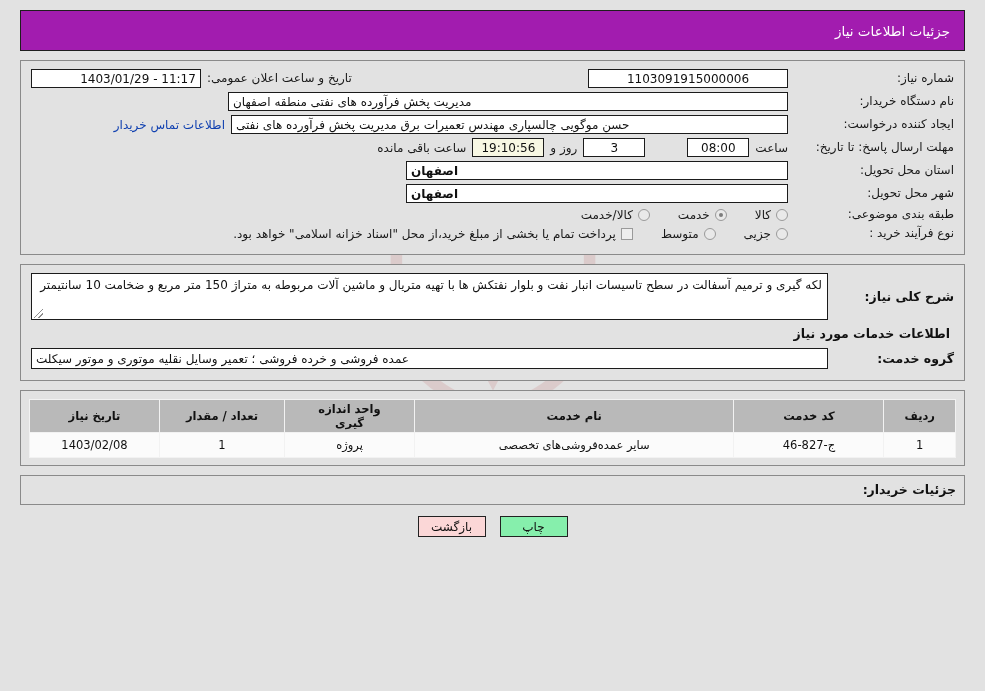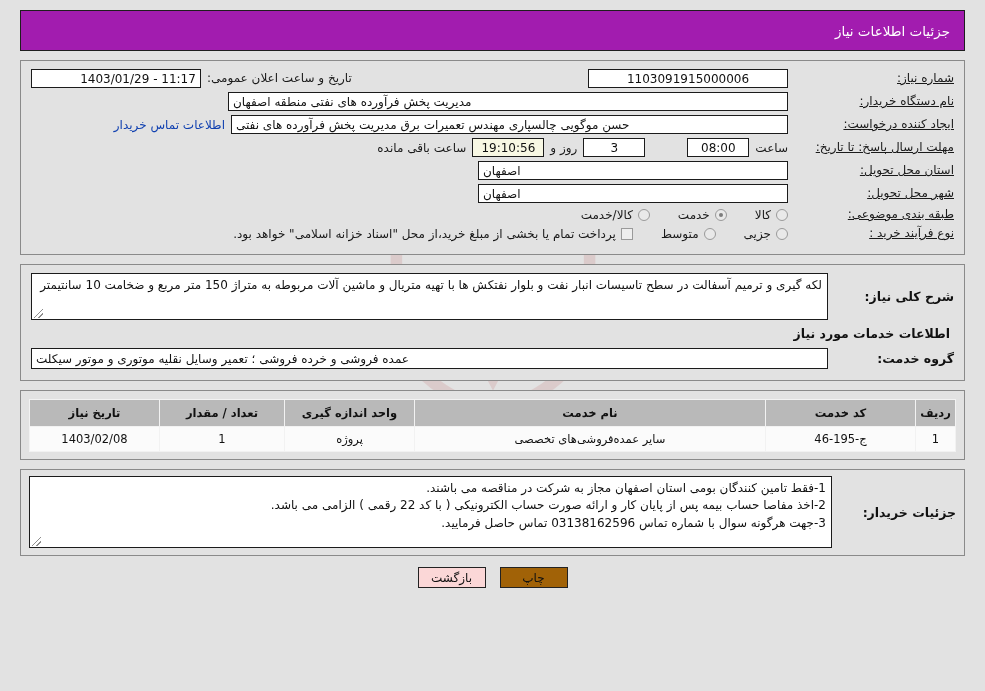--- a/index.html
+++ b/index.html
@@ -71,21 +71,21 @@
     justify-content: flex-start;
     margin-bottom: 4px;
     gap: 6px;
   }
   .lbl {
     font-size: 12px; color: #1a1a1a;
     text-align: right;
     flex: 0 0 auto;
     line-height: 1.25;
   }
-  .lbl.w160 { width: 160px; text-decoration: underline; }
+  .lbl.w160 { width: 160px; }
 
   .fld {
     background: #ffffff;
     border: 1px solid #1b1b1b;
     height: 19px;
     font-size: 12px;
     color: #111;
     display: flex; align-items: center;
     padding: 0 4px;
     overflow: hidden;
@@ -95,21 +95,21 @@
   .fld.right { justify-content: flex-end; }
   .fld.cream { background: #f8f8e4; }
 
   .w-need   { width: 200px; }
   .w-buyer  { width: 560px; }
   .w-req    { width: 557px; }
   .w-date   { width: 185px; }
   .w-hour   { width: 62px; }
   .w-days   { width: 62px; }
   .w-count  { width: 72px; }
-  .w-loc    { width: 310px; }
+  .w-loc    { width: 382px; font-weight: bold; }
   .w-pub    { width: 170px; padding-left: 48px; }
 
   .link {
     color: #1040b0; font-size: 12px; text-decoration: none;
     white-space: nowrap;
   }
   .inline-txt { font-size: 12px; color: #1a1a1a; white-space: nowrap; }
 
   .split-row { display: flex; align-items: center; width: 100%; }
   .split-left { margin-right: auto; display: flex; align-items: center; gap: 6px; }
@@ -165,21 +165,21 @@
   table.grid {
     width: 100%;
     border-collapse: collapse;
     font-size: 11.5px;
     margin-top: 2px;
   }
   table.grid th {
     background: #b9b9b9;
     color: #111; font-weight: bold;
     border: 1px solid #f2f2f2;
-    height: 27px; padding: 2px 4px;
+    height: 27px; padding: 2px 20px;
     text-align: center;
   }
   table.grid td {
     background: #fbfbfb;
     border: 1px solid #f2f2f2;
     height: 25px; padding: 2px 4px;
     text-align: center;
     color: #111;
   }
 
@@ -189,21 +189,21 @@
     gap: 14px; margin-top: 11px;
   }
   .btn {
     border: 1px solid #222;
     height: 21px; min-width: 68px;
     font-size: 12px; color: #111;
     display: flex; align-items: center; justify-content: center;
     cursor: pointer;
     font-family: "DejaVu Sans", "Liberation Sans", sans-serif;
   }
-  .btn.print { background: #a16207; }
+  .btn.print { background: #86efac; }
   .btn.back  { background: #fbd7d7; text-align: right; }
 </style>
 </head>
 <body>
 
 <div class="watermark">
   <svg class="wm-shield" viewBox="0 0 100 100">
     <path d="M50 4 L92 20 L92 52 Q92 84 50 97 Q8 84 8 52 L8 20 Z" fill="none" stroke="#c06a6a" stroke-width="5"></path>
     <path d="M28 36 L50 78 L72 36" fill="none" stroke="#c06a6a" stroke-width="9"></path>
   </svg>
@@ -321,36 +321,33 @@
           <th style="width:150px">کد خدمت</th>
           <th>نام خدمت</th>
           <th style="width:130px">واحد اندازه گیری</th>
           <th style="width:125px">تعداد / مقدار</th>
           <th style="width:130px">تاریخ نیاز</th>
         </tr>
       </thead>
       <tbody>
         <tr>
           <td>1</td>
-          <td>ج-195-46</td>
+          <td>ج-827-46</td>
           <td>سایر عمده‌فروشی‌های تخصصی</td>
           <td>پروژه</td>
           <td>1</td>
           <td>1403/02/08</td>
         </tr>
       </tbody>
     </table>
   </div>
 
   <div class="panel tight">
     <div class="frow" style="margin-bottom:0">
       <div class="label-strong" style="width:118px;text-align:right">جزئیات خریدار:</div>
-      <div class="ta" style="flex:1;height:72px">1-فقط تامین کنندگان بومی استان اصفهان مجاز به شرکت در مناقصه می باشند.
-2-اخذ مفاصا حساب بیمه پس از پایان کار و ارائه صورت حساب الکترونیکی ( با کد 22 رقمی ) الزامی می باشد.
-3-جهت هرگونه سوال با شماره تماس 03138162596 تماس حاصل فرمایید.</div>
     </div>
   </div>
 
   <div class="btnbar">
     <div class="btn print">چاپ</div>
     <div class="btn back">بازگشت</div>
   </div>
 
 </div>
 

